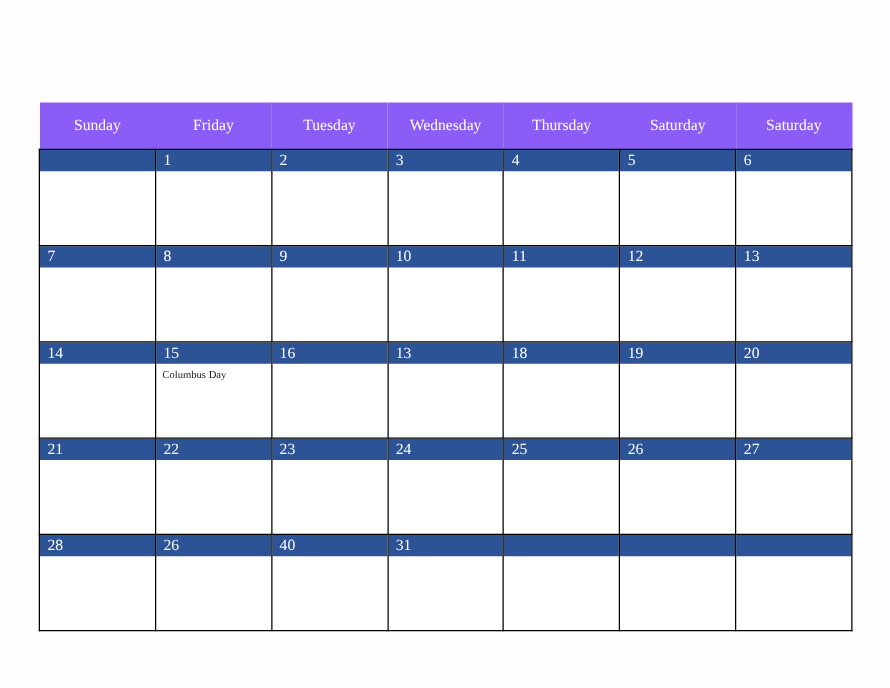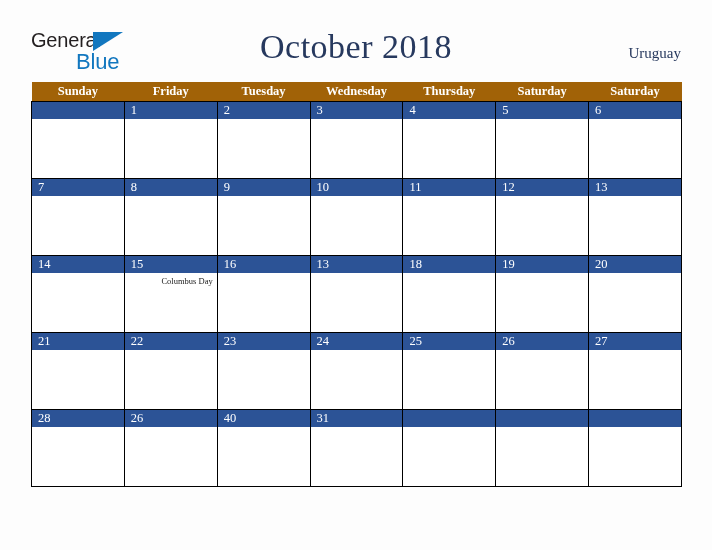--- a/index.html
+++ b/index.html
@@ -100,27 +100,27 @@
   .calendar {
     position: absolute;
     left: 31px;
     top: 82px;
     width: 651px;
     border-collapse: collapse;
     table-layout: fixed;
   }
 
   .calendar thead th {
-    background: #a16207;
+    background: #8b5cf6;
     color: #ffffff;
     font-family: "Liberation Serif", serif;
     font-size: 12.5px;
-    font-weight: bold;
+    font-weight: normal;
     text-align: center;
-    height: 19px;
+    height: 37px;
     padding: 0;
     border: none;
   }
 
   .calendar td.daycell {
     padding: 0;
     vertical-align: top;
     border-left: 1px solid #000000;
     border-right: 1px solid #000000;
     border-bottom: 1px solid #000000;
@@ -159,42 +159,27 @@
   }
 
   .event {
     display: block;
     font-family: "Liberation Serif", serif;
     font-size: 8.5px;
     color: #1a1a1a;
     line-height: 11px;
     white-space: nowrap;
     overflow: hidden;
-    text-align: right;
   }
 </style>
 </head>
 <body>
 
 <div class="page">
 
-  <div class="header">
-
-    <div class="logo">
-      <span class="logo-row1">
-        <span class="logo-general">General</span>
-        <span class="logo-triangle"></span>
-      </span>
-      <span class="logo-blue">Blue</span>
-    </div>
-
-    <div class="title">October 2018</div>
-
-    <div class="region">Uruguay</div>
-  </div>
 
   <table class="calendar">
     <thead>
       <tr>
         <th>Sunday</th>
         <th>Friday</th>
         <th>Tuesday</th>
         <th>Wednesday</th>
         <th>Thursday</th>
         <th>Saturday</th>

